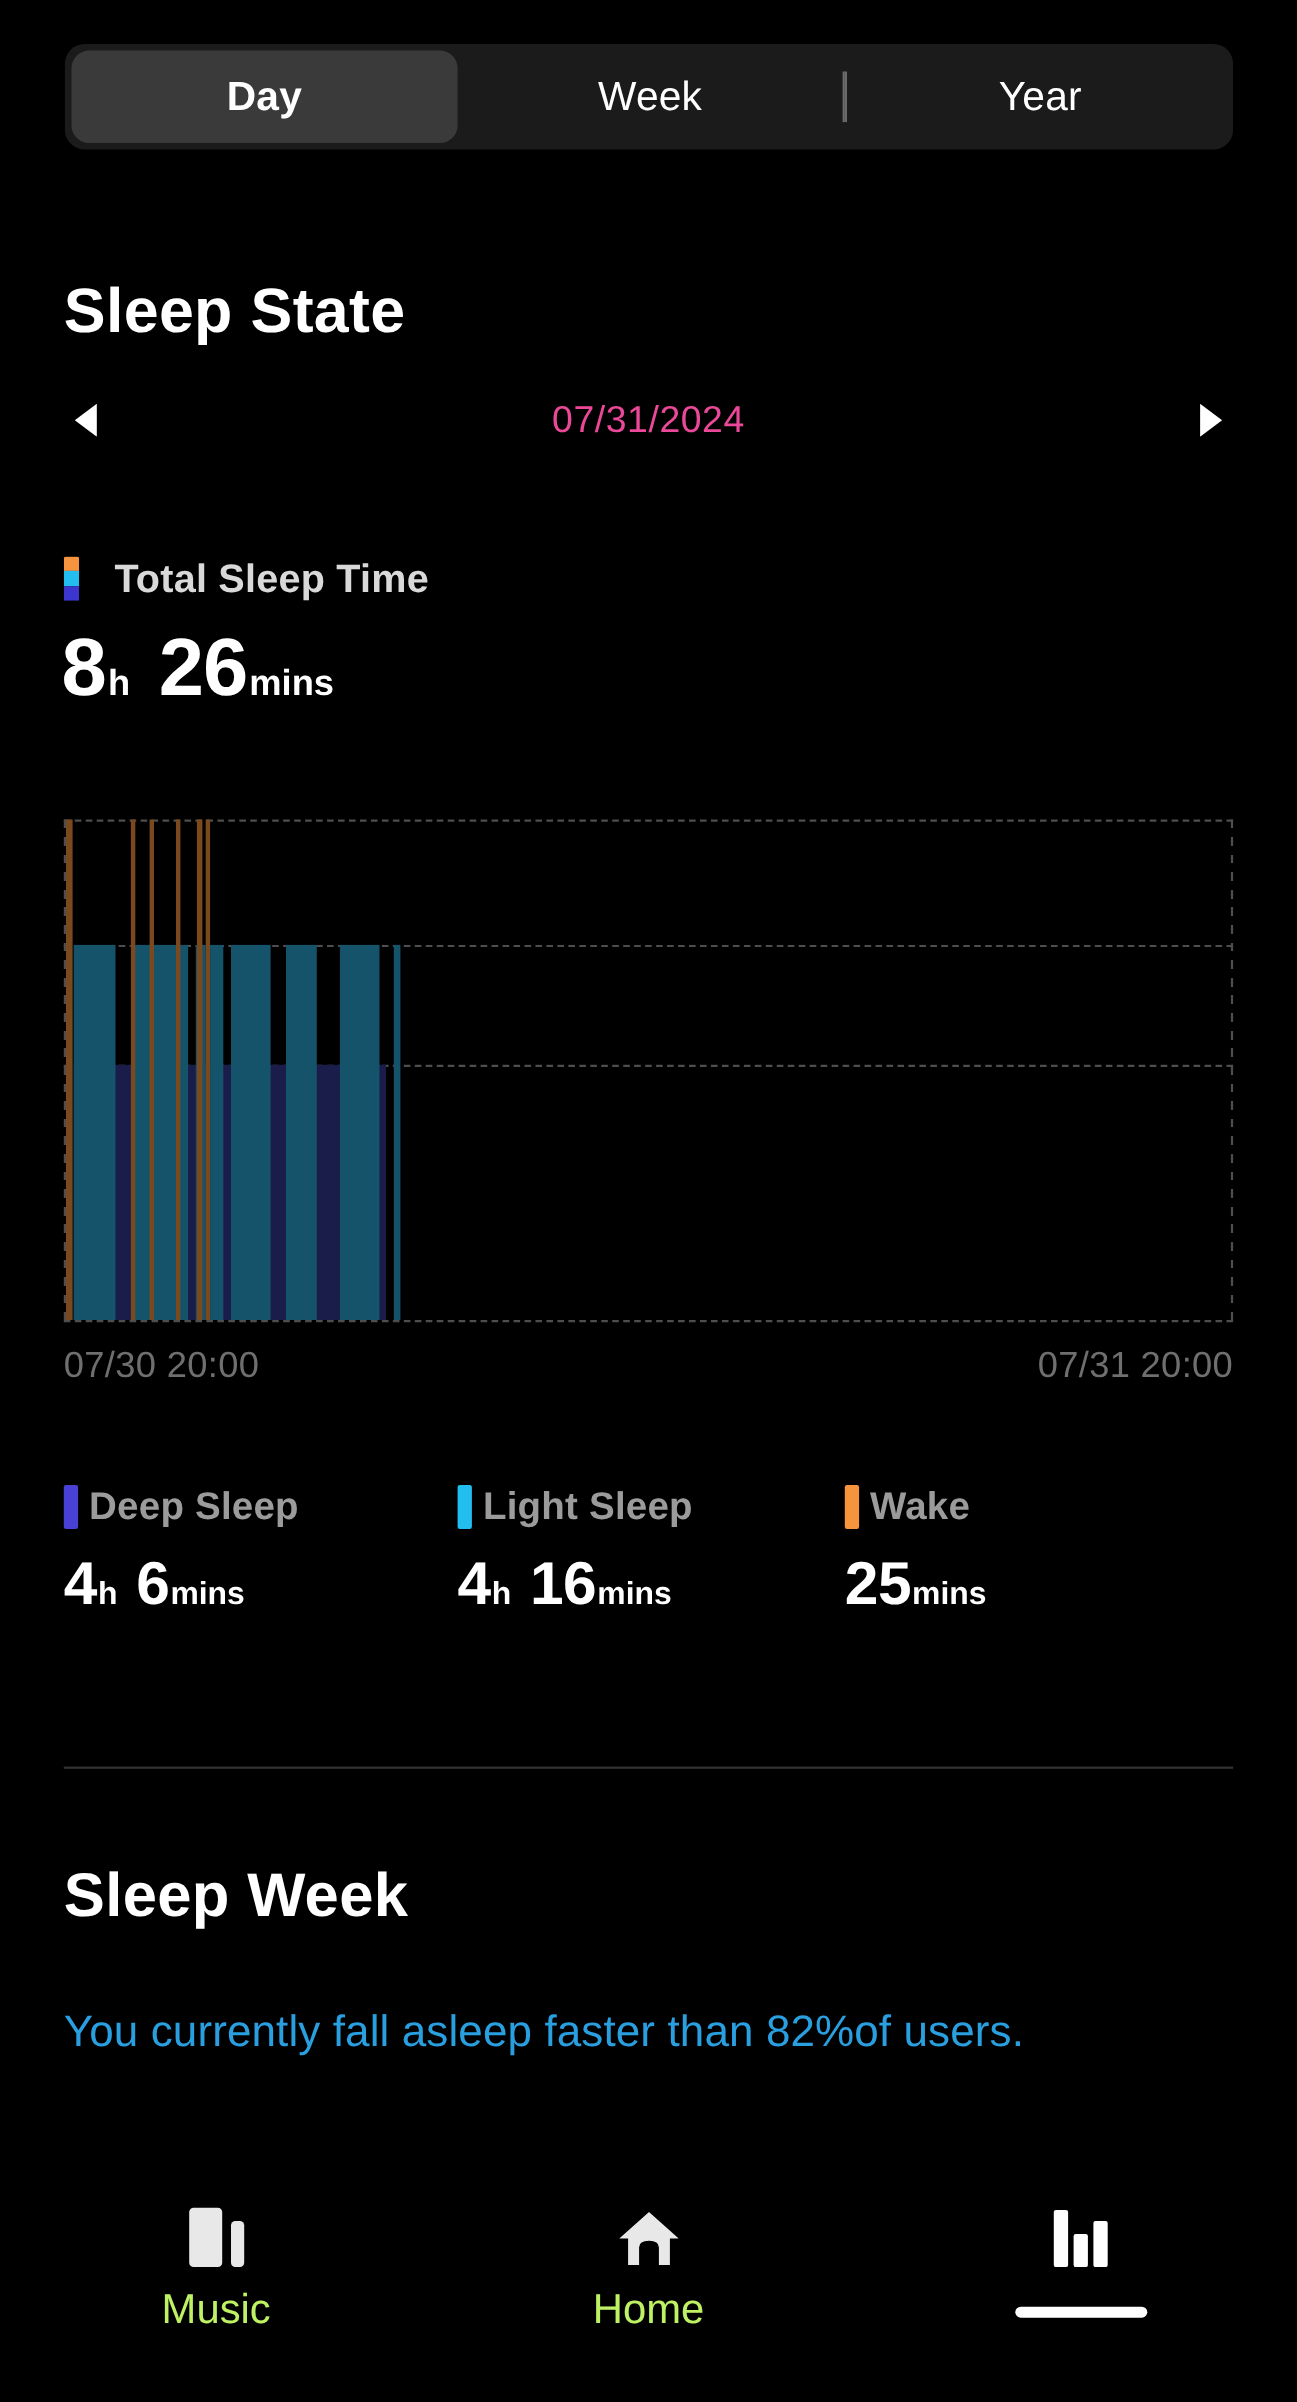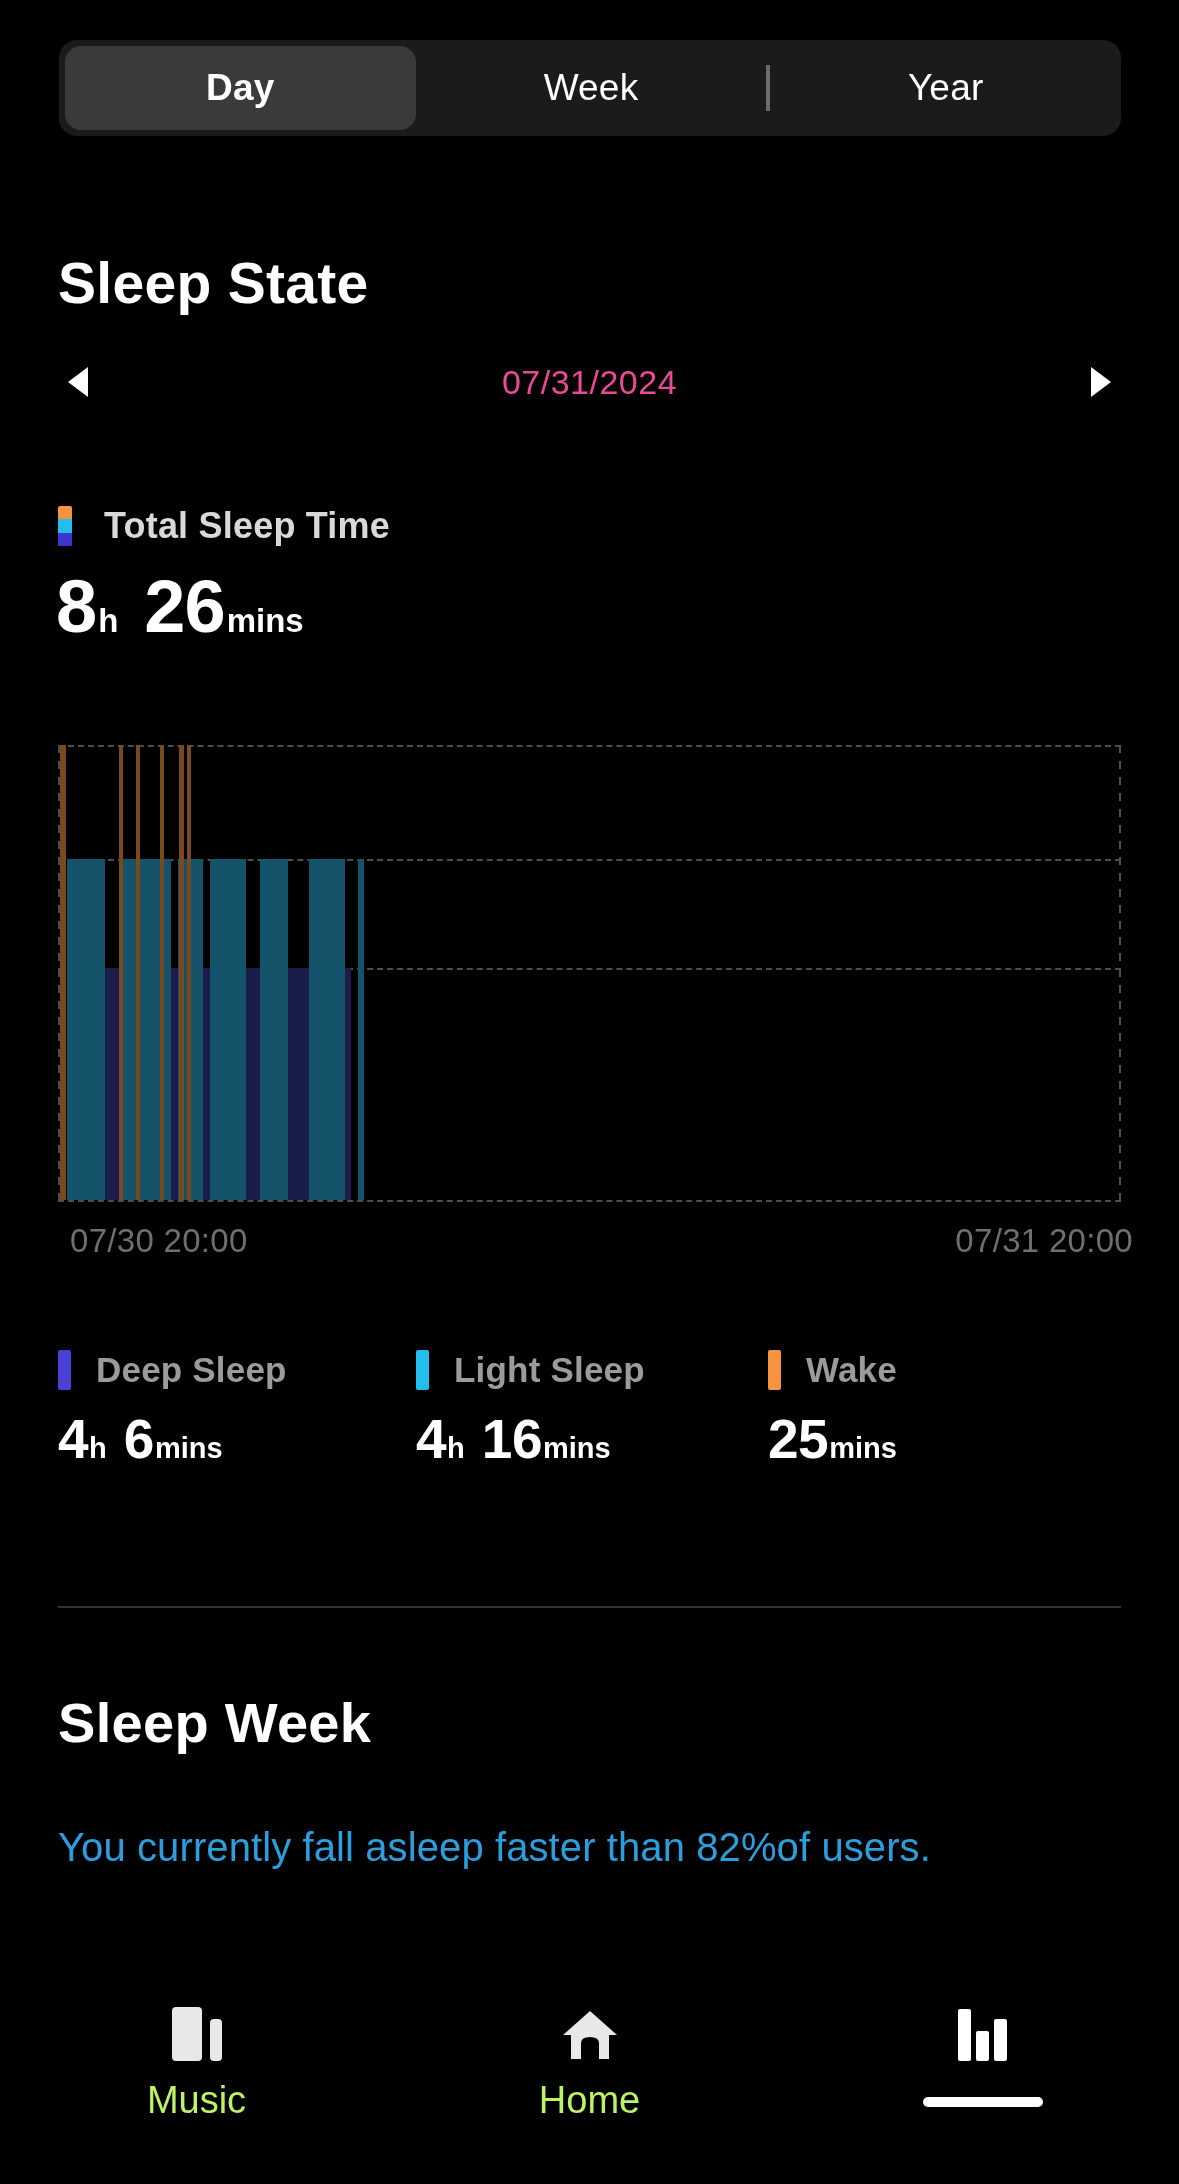--- a/index.html
+++ b/index.html
@@ -79,27 +79,27 @@
   }
   .axis-right {
     position:absolute; right:0; top:0; width:2px; height:100%;
     background:repeating-linear-gradient(to bottom,#4e4e4e 0 8px,transparent 8px 16px);
   }
   .bar { position:absolute; bottom:0; }
 
   .xlabels {
     position:absolute; left:58px; top:1222px; width:1063px;
     display:flex; justify-content:space-between;
-    color:#6f6f6f; font-size:33px; font-weight:400; letter-spacing:.3px;margin-left:12px;
+    color:#6f6f6f; font-size:33px; font-weight:400; letter-spacing:.3px;
   }
 
   
   .legend { position:absolute; left:58px; top:1350px; width:1063px; height:160px; }
   .lgcol { position:absolute; top:0; }
-  .lghead { display:flex; align-items:center; gap:25px; }
+  .lghead { display:flex; align-items:center; gap:10px; }
   .swatch { width:13px; height:40px; border-radius:2px; }
   .lgname { color:#9b9b9b; font-size:35px; font-weight:700; letter-spacing:.2px; }
   .lgval { margin-top:22px; display:flex; align-items:baseline; color:#fff; }
   .lgval .num { font-size:55px; font-weight:700; line-height:1; letter-spacing:-.5px; }
   .lgval .unit { font-size:29px; font-weight:700; line-height:1; margin-left:1px; }
   .lgval .gap { width:17px; }
 
   
   .divider { position:absolute; left:58px; top:1606px; width:1063px; height:2px; background:#333; }
 

